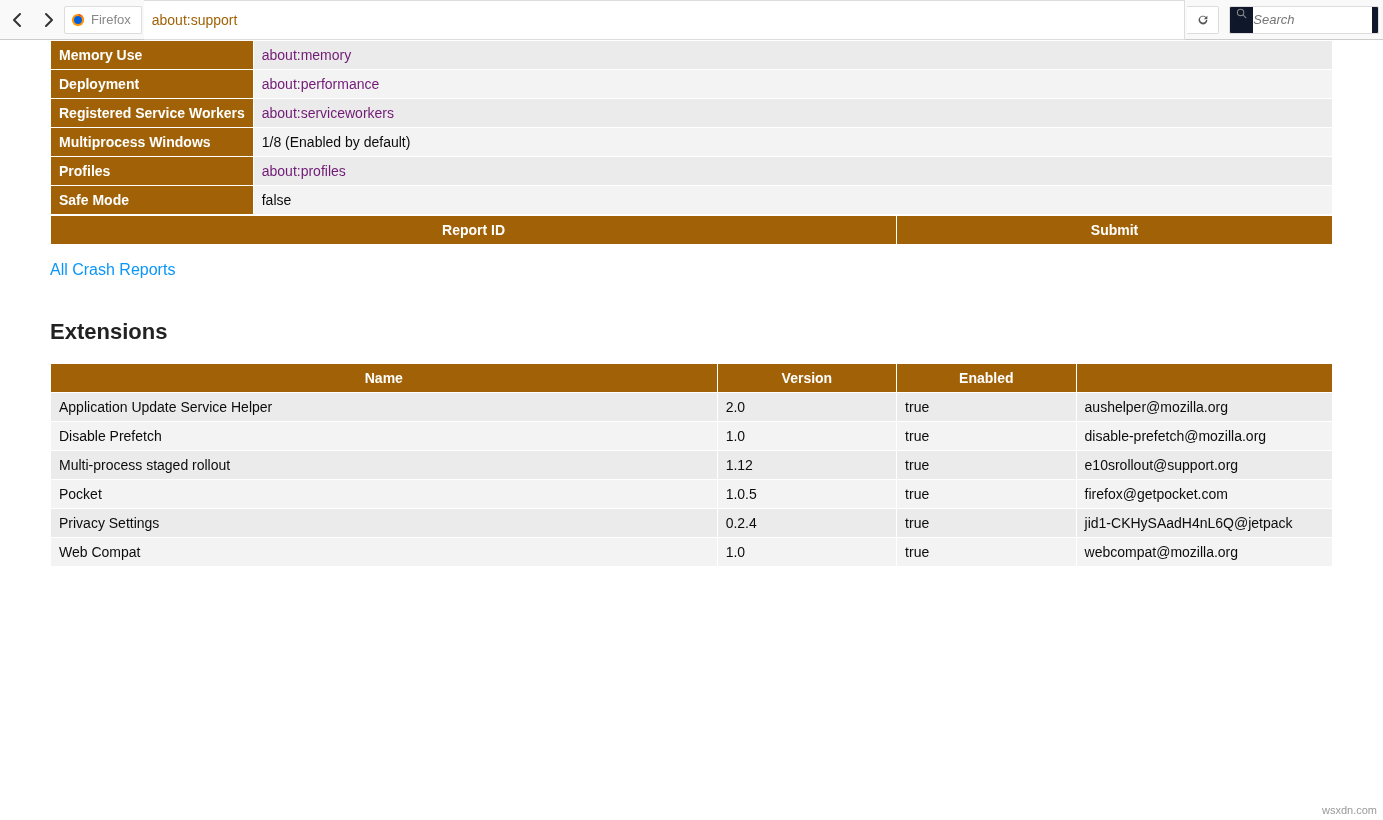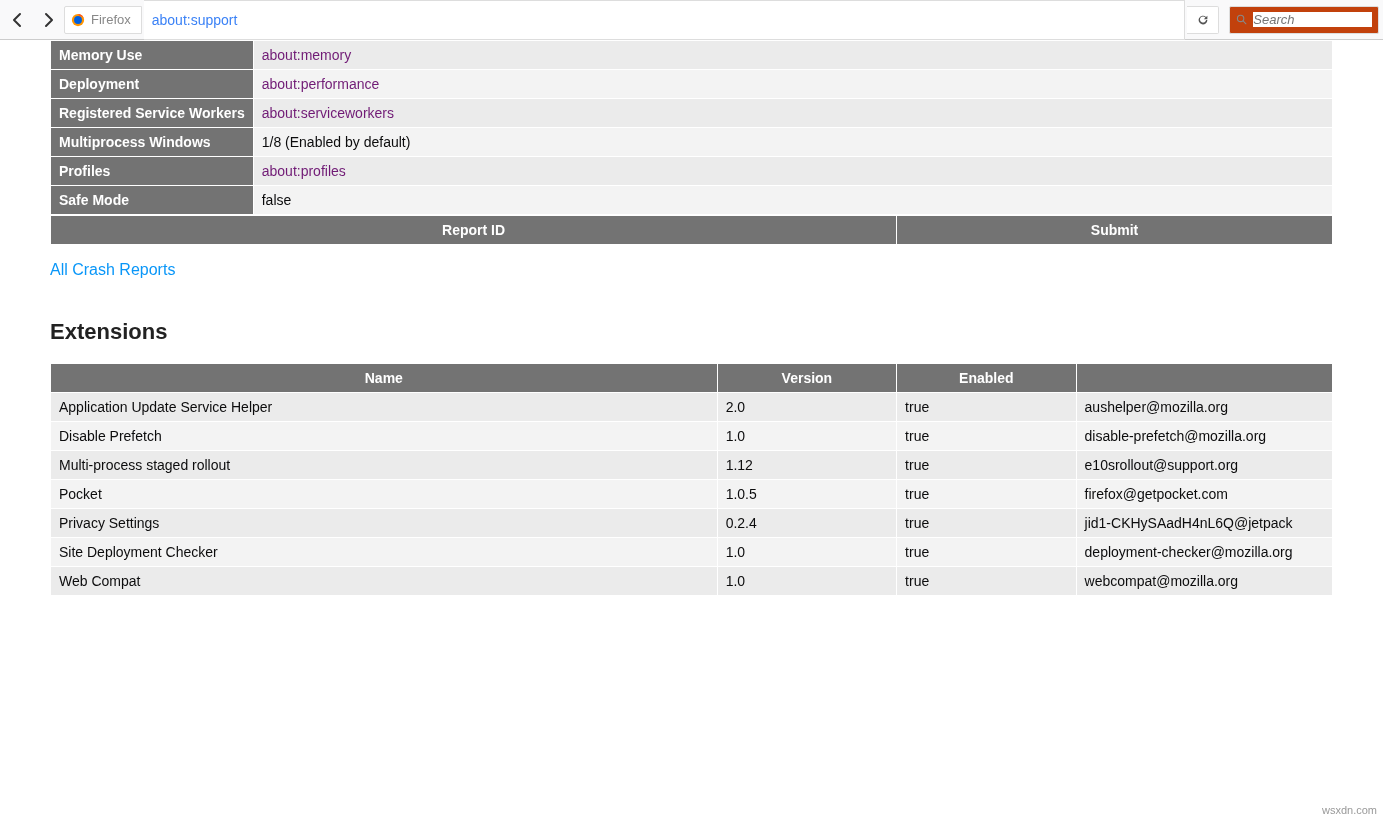--- a/index.html
+++ b/index.html
@@ -3,27 +3,27 @@
 <meta charset="utf-8">
 <style>
 *{box-sizing:border-box;margin:0;padding:0;}
 body{font-family:"Segoe UI",Arial,sans-serif;font-size:14px;color:#0c0c0d;background:#fff;overflow:hidden;}
 .toolbar{height:40px;display:flex;align-items:center;background:#f9f9fa;border-bottom:1px solid #ccc;padding:0 4px;gap:2px;}
 .nav-btn{width:28px;height:28px;display:flex;align-items:center;justify-content:center;border:none;background:transparent;cursor:pointer;border-radius:2px;}
 .nav-btn svg{width:16px;height:16px;}
 .identity{display:flex;align-items:center;gap:6px;padding:0 10px 0 6px;height:28px;border:1px solid #ddd;border-radius:2px 0 0 2px;background:#fff;}
 .identity .fx{width:14px;height:14px;}
 .identity .lbl{color:#888;font-size:13px;text-align:right;}
-.url{flex:1;height:40px;border:1px solid #ddd;border-left:none;padding:0 8px;font-size:14px;color:#3b82f6;background:#fff;}
+.url{flex:1;height:40px;border:1px solid #ddd;border-left:none;padding:0 8px;font-size:14px;color:#a16207;background:#fff;}
 .reload{width:32px;height:28px;border:1px solid #ddd;border-left:none;background:#fff;display:flex;align-items:center;justify-content:center;cursor:pointer;border-radius:0 2px 2px 0;}
-.search-box{width:150px;height:28px;border:1px solid #ddd;background:#c2410c;display:flex;align-items:center;padding:0 6px;margin-left:8px;border-radius:2px;gap:6px;}
+.search-box{width:150px;height:28px;border:1px solid #ddd;background:#0f172a;display:flex;padding:0 6px;margin-left:8px;border-radius:2px;gap:6px;}
 .search-box input{border:none;outline:none;font-size:13px;font-style:italic;color:#888;width:100%;}
 .page{padding:0 50px 20px 50px;}
 table{border-collapse:collapse;width:100%;margin-bottom:0;}
-th{background:#737373;color:#fff;font-weight:600;text-align:left;padding:6px 8px;border:1px solid #fff;font-size:14px;margin-top:16px;}
+th{background:#a16207;color:#fff;font-weight:600;text-align:left;padding:6px 8px;border:1px solid #fff;font-size:14px;margin-top:16px;}
 td{padding:6px 8px;border:1px solid #fff;background:#ebebeb;font-size:14px;}
 tr:nth-child(even) td{background:#f3f3f3;}
 .kv th{width:200px;white-space:nowrap;}
 a.link{color:#701a75;text-decoration:none;}
 h2{font-size:22px;font-weight:700;margin:40px 0 18px 0;color:#222;}
 .crash-header th{text-align:center;}
 .crash-header th:first-child{width:66%;}
 .all-reports{color:#0996f8;text-decoration:none;font-size:16px;display:inline-block;margin-top:16px;}
 .ext th{text-align:center;}
 .ext td{text-align:left;}
@@ -142,26 +142,20 @@
           <td>true</td>
           <td>firefox@getpocket.com</td>
         </tr>
         <tr>
           <td>Privacy Settings</td>
           <td>0.2.4</td>
           <td>true</td>
           <td>jid1-CKHySAadH4nL6Q@jetpack</td>
         </tr>
         <tr>
-          <td>Site Deployment Checker</td>
-          <td>1.0</td>
-          <td>true</td>
-          <td>deployment-checker@mozilla.org</td>
-        </tr>
-        <tr>
           <td>Web Compat</td>
           <td>1.0</td>
           <td>true</td>
           <td>webcompat@mozilla.org</td>
         </tr>
       </tbody>
   </table>
 
 </div>
 

